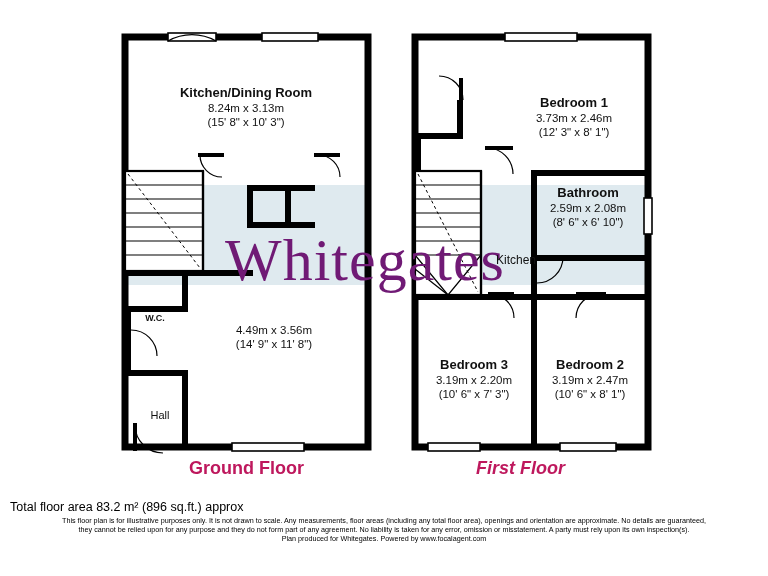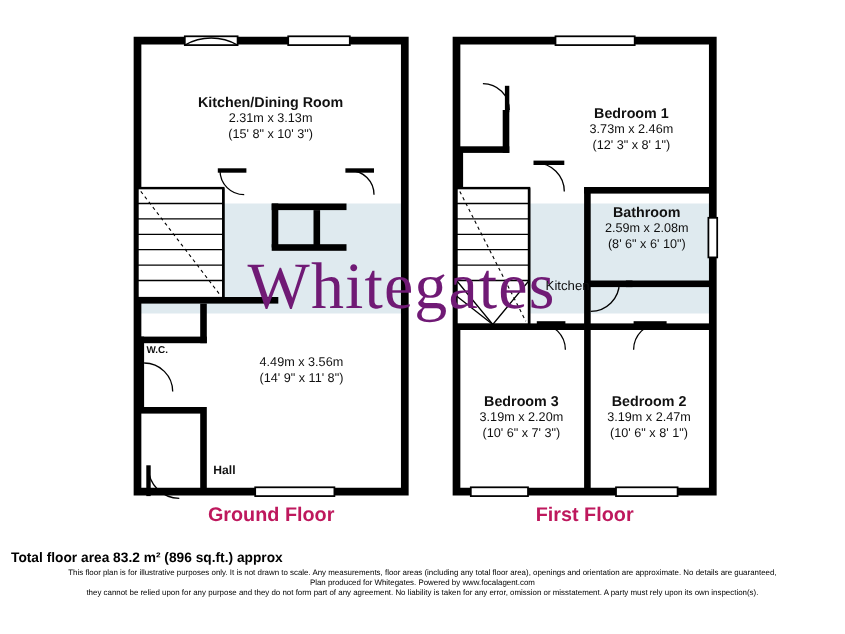--- a/index.html
+++ b/index.html
@@ -15,21 +15,21 @@
     font-size:60px;color:#701a75;letter-spacing:1px;
     text-align:center;line-height:84px;user-select:none;
     pointer-events:none;
   }
   .lbl{position:absolute;text-align:center;font-size:11.5px;line-height:14px;color:#111;}
   .lbl .nm{font-weight:bold;font-size:13px;display:block;margin-bottom:1px;}
   .lbl .d1{display:block;}
   .lbl .d2{display:block;}
   .small{font-size:9px;font-weight:bold;}
   .floor-title{position:absolute;font-size:18px;font-weight:bold;color:#be185d;text-align:center;}
-  .total{position:absolute;left:10px;top:500px;font-size:12.5px;font-weight:bold;color:#000;}
+  .total{position:absolute;left:10px;top:500px;font-size:12.5px;font-weight:normal;color:#000;}
   .disc{position:absolute;left:0;top:516px;width:768px;text-align:center;font-size:7.2px;line-height:9.2px;color:#000;}
 </style>
 </head>
 <body>
 
 <svg id="plan" viewBox="0 0 768 576">
 
   <g>
 
     <path d="M125,37 L368,37 L368,447 L125,447 Z" fill="#ffffff"></path>
@@ -123,31 +123,31 @@
       <line x1="418" y1="174" x2="478" y2="292" stroke="#000" stroke-width="1" stroke-dasharray="3 3"></line>
       <path d="M481,171 L481,295" stroke="#000" stroke-width="2.2" fill="none"></path>
     </g>
   </g>
 </svg>
 
 <div class="wm">Whitegates</div>
 
 <div class="lbl" style="left:150px;top:86px;width:192px;">
   <span class="nm">Kitchen/Dining Room</span>
-  <span class="d1">2.31m x 3.13m</span>
+  <span class="d1">8.24m x 3.13m</span>
   <span class="d2">(15' 8" x 10' 3")</span>
 </div>
 
 <div class="lbl" style="left:186px;top:323px;width:176px;">
   <span class="d1">4.49m x 3.56m</span>
   <span class="d2">(14' 9" x 11' 8")</span>
 </div>
 
-<div class="lbl small" style="left:116px;top:311px;width:54px;">W.C.</div>
-<div class="lbl" style="left:128px;top:421px;width:64px;font-size:11px;font-weight:bold;padding-left:44px;">Hall</div>
+<div class="lbl small" style="left:128px;top:311px;width:54px;">W.C.</div>
+<div class="lbl" style="left:128px;top:408px;width:64px;font-size:11px;font-weight:normal;">Hall</div>
 
 <div class="lbl" style="left:490px;top:96px;width:168px;">
   <span class="nm">Bedroom 1</span>
   <span class="d1">3.73m x 2.46m</span>
   <span class="d2">(12' 3" x 8' 1")</span>
 </div>
 
 <div class="lbl" style="left:518px;top:186px;width:140px;">
   <span class="nm">Bathroom</span>
   <span class="d1">2.59m x 2.08m</span>
@@ -162,20 +162,20 @@
   <span class="d2">(10' 6" x 7' 3")</span>
 </div>
 
 <div class="lbl" style="left:532px;top:358px;width:116px;">
   <span class="nm">Bedroom 2</span>
   <span class="d1">3.19m x 2.47m</span>
   <span class="d2">(10' 6" x 8' 1")</span>
 </div>
 
 <div class="floor-title" style="left:125px;top:458px;width:243px;">Ground Floor</div>
-<div class="floor-title" style="left:415px;top:458px;width:233px;">First Floor</div>
+<div class="floor-title" style="left:404px;top:458px;width:233px;font-style:italic;">First Floor</div>
 
 <div class="total">Total floor area 83.2 m² (896 sq.ft.) approx</div>
 <div class="disc">
   <div>This floor plan is for illustrative purposes only. It is not drawn to scale. Any measurements, floor areas (including any total floor area), openings and orientation are approximate. No details are guaranteed,</div>
+  <div>they cannot be relied upon for any purpose and they do not form part of any agreement. No liability is taken for any error, omission or misstatement. A party must rely upon its own inspection(s).</div>
   <div>Plan produced for Whitegates. Powered by www.focalagent.com</div>
-  <div>they cannot be relied upon for any purpose and they do not form part of any agreement. No liability is taken for any error, omission or misstatement. A party must rely upon its own inspection(s).</div>
 </div>
 
 </body></html>

